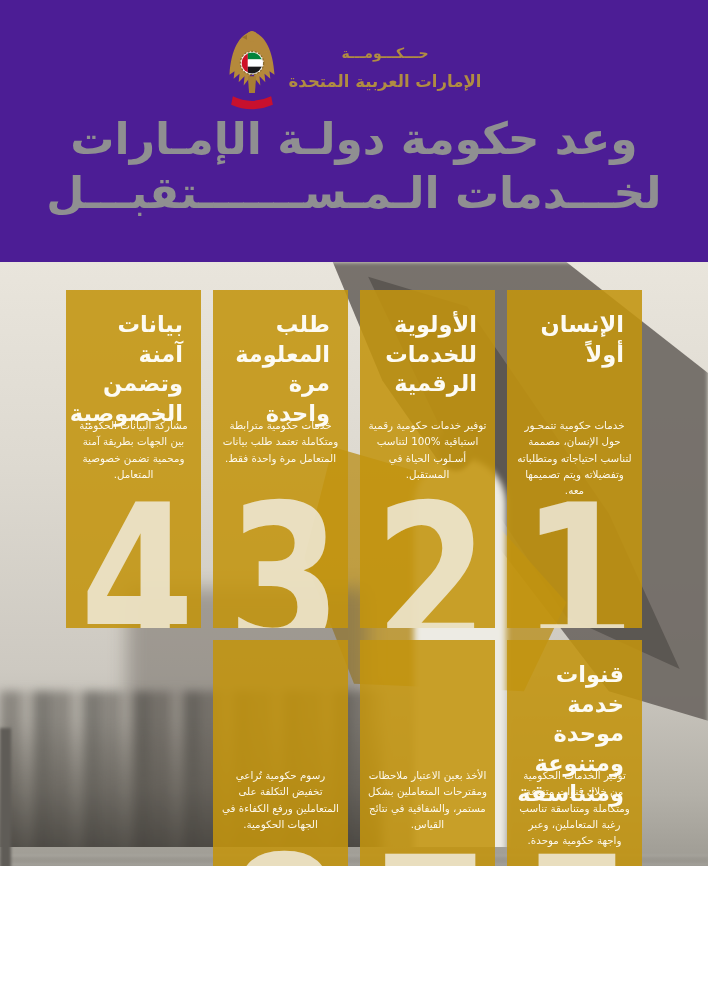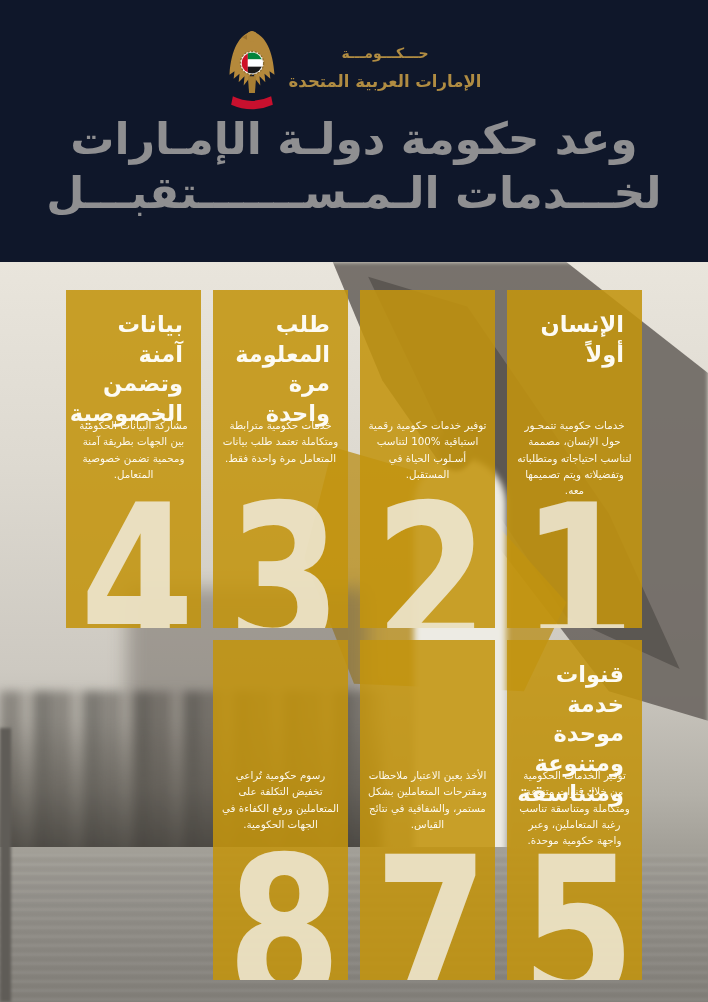--- a/index.html
+++ b/index.html
@@ -1,18 +1,18 @@
 <!DOCTYPE html>
 <html lang="ar"><head>
 <meta charset="utf-8">
 <style>
   html,body{margin:0;padding:0;background:#ffffff;}
   .poster{
-    position:relative;width:708px;height:1002px;overflow:hidden;
-    background:#0f172a;font-family:"DejaVu Sans", sans-serif;
+    position:relative;width:708px;height:866px;overflow:hidden;
+    background:#4c1d95;font-family:"DejaVu Sans", sans-serif;
   }
   
   .logo-row{position:absolute;top:26px;left:0;right:0;display:flex;justify-content:center;align-items:center;gap:12px;z-index:5;}
   .logo-text{text-align:center;color:#b08c42;direction:rtl;}
   .logo-gov{font-size:14px;font-weight:bold;letter-spacing:1px;}
   .logo-country{font-size:16.5px;font-weight:bold;margin-top:11px;}
   .main-title{
     position:absolute;top:112px;left:0;right:0;z-index:5;
     text-align:center;direction:rtl;color:#8f8f91;font-weight:bold;
     font-size:44px;line-height:1.22;letter-spacing:-1px;
@@ -124,20 +124,23 @@
   <div class="cards">
 
     <div class="card">
       <div class="card-title">الإنسان
 أولاً</div>
       <div class="card-desc">خدمات حكومية تتمحـور حول الإنسان، مصممة لتناسب احتياجاته ومتطلباته وتفضيلاته ويتم تصميمها معه.</div>
       <div class="card-num"><span>1</span></div>
     </div>
 
     <div class="card">
+      <div class="card-title">الأولوية
+للخدمات
+الرقمية</div>
       <div class="card-desc">توفير خدمات حكومية رقمية استباقية %100 لتناسب أسـلوب الحياة في المستقبل.</div>
       <div class="card-num"><span>2</span></div>
     </div>
 
     <div class="card">
       <div class="card-title">طلب
 المعلومة
 مرة واحدة</div>
       <div class="card-desc">خدمات حكومية مترابطة ومتكاملة تعتمد طلب بيانات المتعامل مرة واحدة فقط.</div>
       <div class="card-num"><span>3</span></div>

